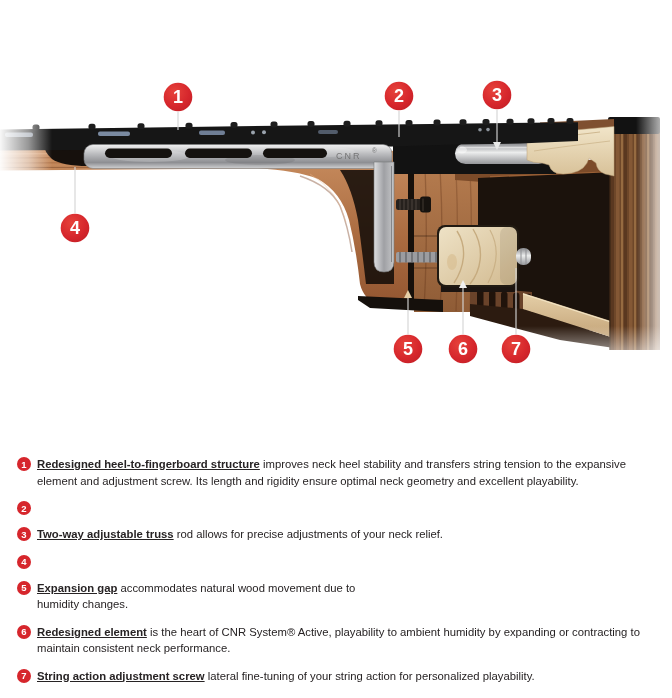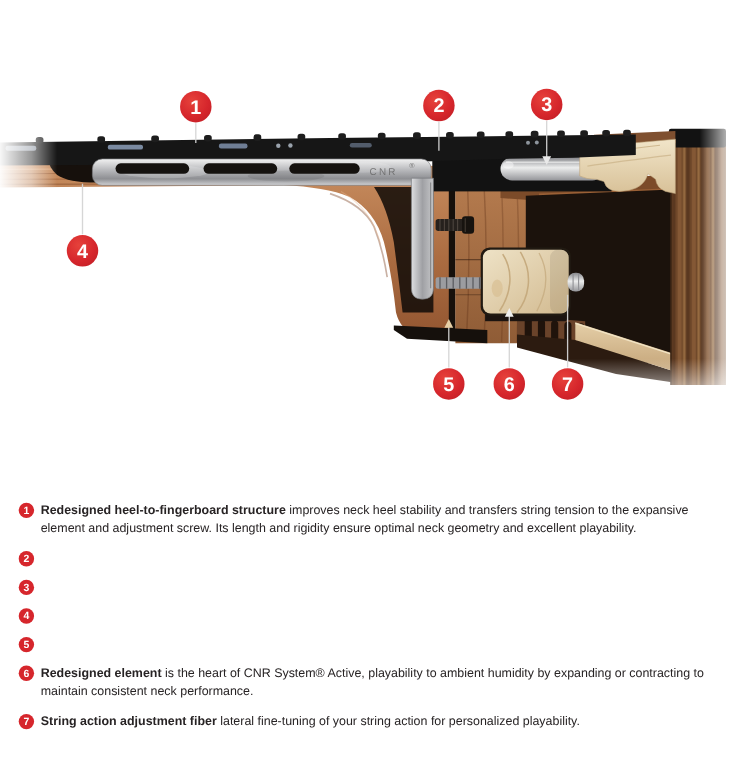--- a/index.html
+++ b/index.html
@@ -9,21 +9,21 @@
   .marker-num{font-family:"Liberation Sans",sans-serif;font-size:18px;font-weight:bold;
               fill:#ffffff;text-anchor:middle;}
   .engrave{font-family:"Liberation Sans",sans-serif;letter-spacing:2px;}
   .legend{position:absolute;left:0;top:447px;width:672px;box-sizing:border-box;
           padding:9px 16px 0 17px;color:#272324;}
   .legend-item{display:flex;align-items:flex-start;gap:6px;margin:0 0 11px 0;}
   .badge{flex:0 0 14px;width:14px;height:14px;border-radius:50%;background:#d6262c;
          color:#fff;font-size:9.5px;font-weight:bold;display:flex;align-items:center;
          justify-content:center;margin-top:1px;}
   .legend-text{margin:0;font-size:11.3px;line-height:16.5px;}
-  .legend-text b{font-weight:bold;}
+  .legend-text b{font-weight:bold;text-decoration:underline;}
   .legend-text.narrow{max-width:352px;}
 </style>
 </head>
 <body>
 
 <div class="stage">
 
 <svg class="diagram-svg" width="672" height="440" viewBox="0 0 672 440">
   <defs>
     <linearGradient id="woodA" x1="0" y1="0" x2="0" y2="1">
@@ -302,42 +302,44 @@
   <div class="legend-item">
     <span class="badge">
           <span>2</span>
         </span>
   </div>
 
   <div class="legend-item">
     <span class="badge">
           <span>3</span>
         </span>
+    <p class="legend-text"><b>Two-way adjustable truss</b><span> rod allows for precise adjustments of your neck relief.</span></p>
   </div>
 
   <div class="legend-item">
     <span class="badge">
           <span>4</span>
         </span>
   </div>
 
   <div class="legend-item">
     <span class="badge">
           <span>5</span>
         </span>
+    <p class="legend-text narrow"><b>Expansion gap</b><span> accommodates natural wood movement due to humidity changes.</span></p>
   </div>
 
   <div class="legend-item">
     <span class="badge">
           <span>6</span>
         </span>
     <p class="legend-text"><b>Redesigned element</b><span> is the heart of CNR System® Active, playability to ambient humidity by expanding or contracting to maintain consistent neck performance.</span></p>
   </div>
 
   <div class="legend-item">
     <span class="badge">
           <span>7</span>
         </span>
-    <p class="legend-text"><b>String action adjustment fiber</b><span> lateral fine-tuning of your string action for personalized playability.</span></p>
+    <p class="legend-text"><b>String action adjustment screw</b><span> lateral fine-tuning of your string action for personalized playability.</span></p>
   </div>
 </div>
 
 </div>
 
 </body></html>

